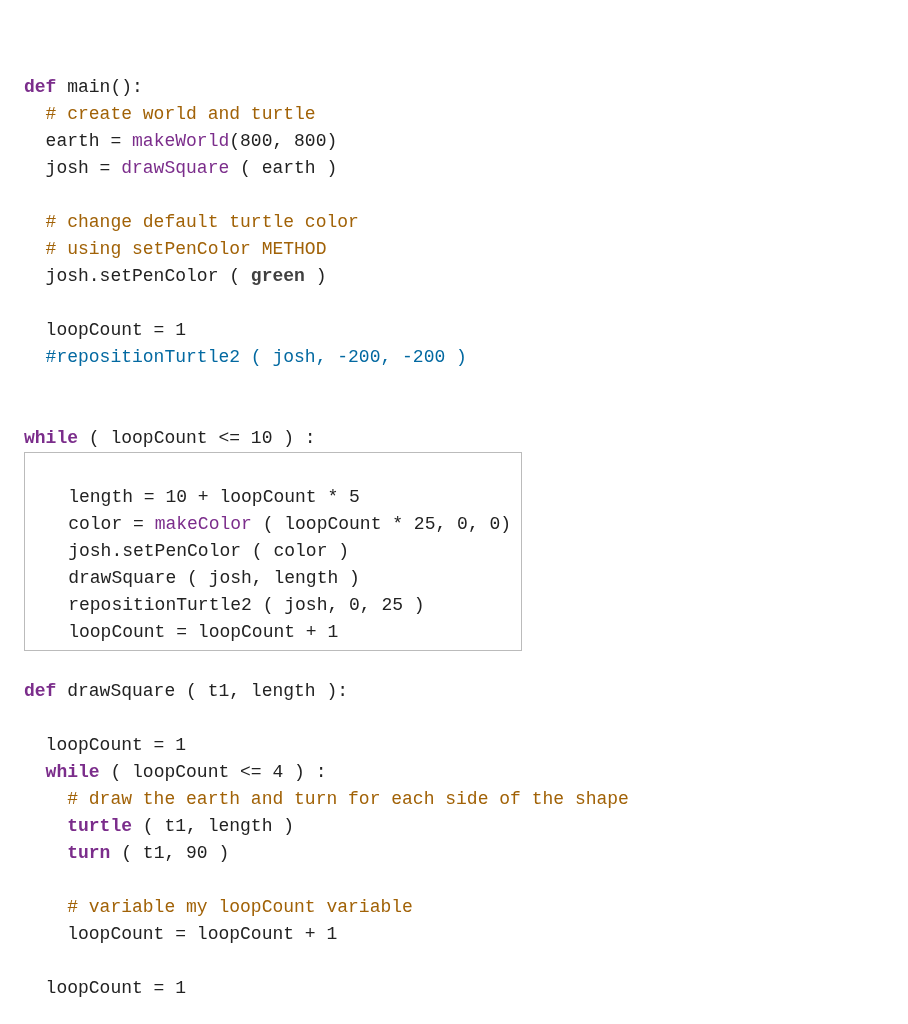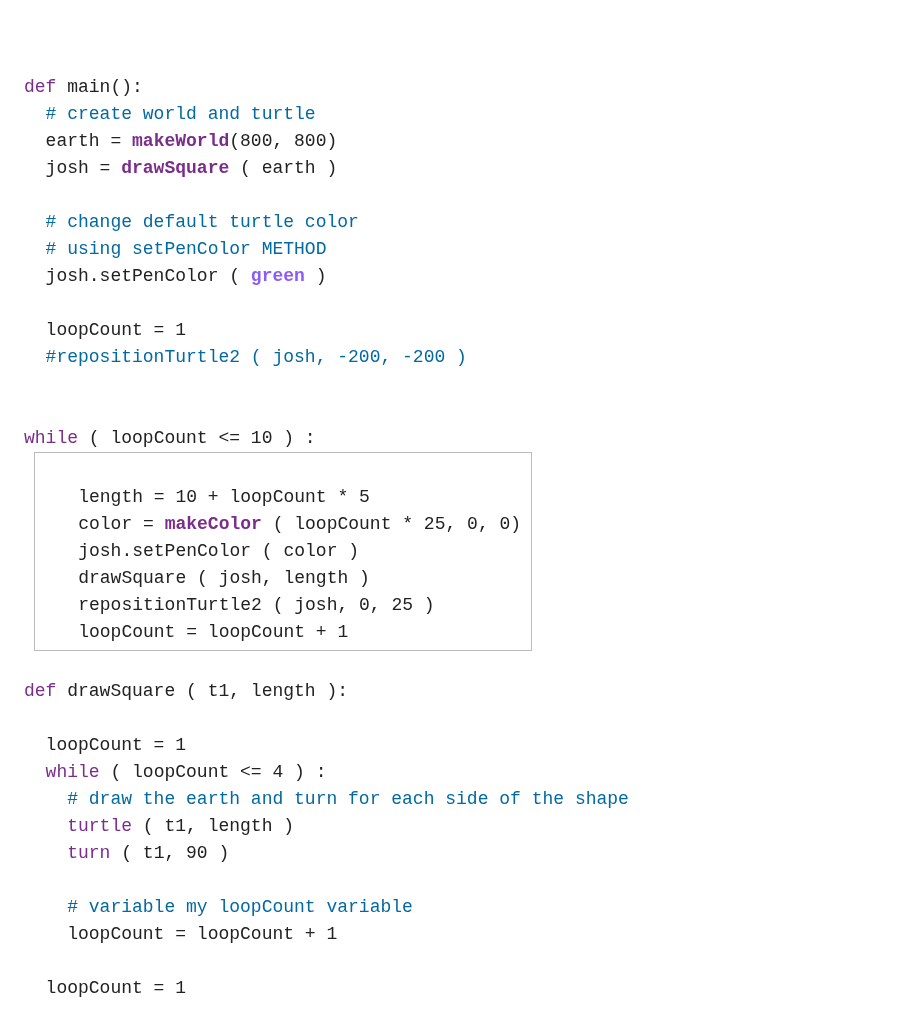--- a/index.html
+++ b/index.html
@@ -16,38 +16,38 @@
       color: #333;
       padding: 20px 24px;
     }
 
     .code-block {
       white-space: pre;
     }
 
     .kw {
       color: #7b2d8b;
-      font-weight: normal;
+      font-weight: bold;
     }
 
     .fn {
       color: #7b2d8b;
-      font-weight: bold;
+      font-weight: normal;
     }
 
     .comment {
-      color: #0369a1;
+      color: #a16207;
     }
 
     .comment-strikethrough {
       color: #0369a1;
     }
 
     .string-green {
-      color: #8b5cf6;
+      color: #404040;
       font-weight: bold;
     }
 
     .normal {
       color: #222;
     }
   </style>
 </head>
 <body>
 
@@ -60,21 +60,21 @@
 
 <span class="comment">  # change default turtle color</span>
 <span class="comment">  # using setPenColor METHOD</span>
 <span class="normal">  josh.setPenColor ( <span class="string-green">green</span> )</span>
 
 <span class="normal">  loopCount = 1</span>
 <span class="comment-strikethrough">  #repositionTurtle2 ( josh, -200, -200 )</span>
 
 
 <span><span class="kw">while</span><span class="normal"> ( loopCount &lt;= 10 ) :</span></span>
-<div style="border: 1.5px solid #bbb; display: inline-block; padding: 4px 10px 4px 0; margin-left: 10px;">
+<div style="border: 1.5px solid #bbb; display: inline-block; padding: 4px 10px 4px 0; margin-left: 0;">
 <span class="normal">    length = 10 + loopCount * 5</span>
 <span class="normal">    color = <span class="fn">makeColor</span> ( loopCount * 25, 0, 0)</span>
 <span class="normal">    josh.setPenColor ( color )</span>
 <span class="normal">    drawSquare ( josh, length )</span>
 <span class="normal">    repositionTurtle2 ( josh, 0, 25 )</span>
 <span class="normal">    loopCount = loopCount + 1</span>
 </div>
 
 <span><span class="kw">def</span><span class="normal"> drawSquare ( t1, length ):</span></span>
 

